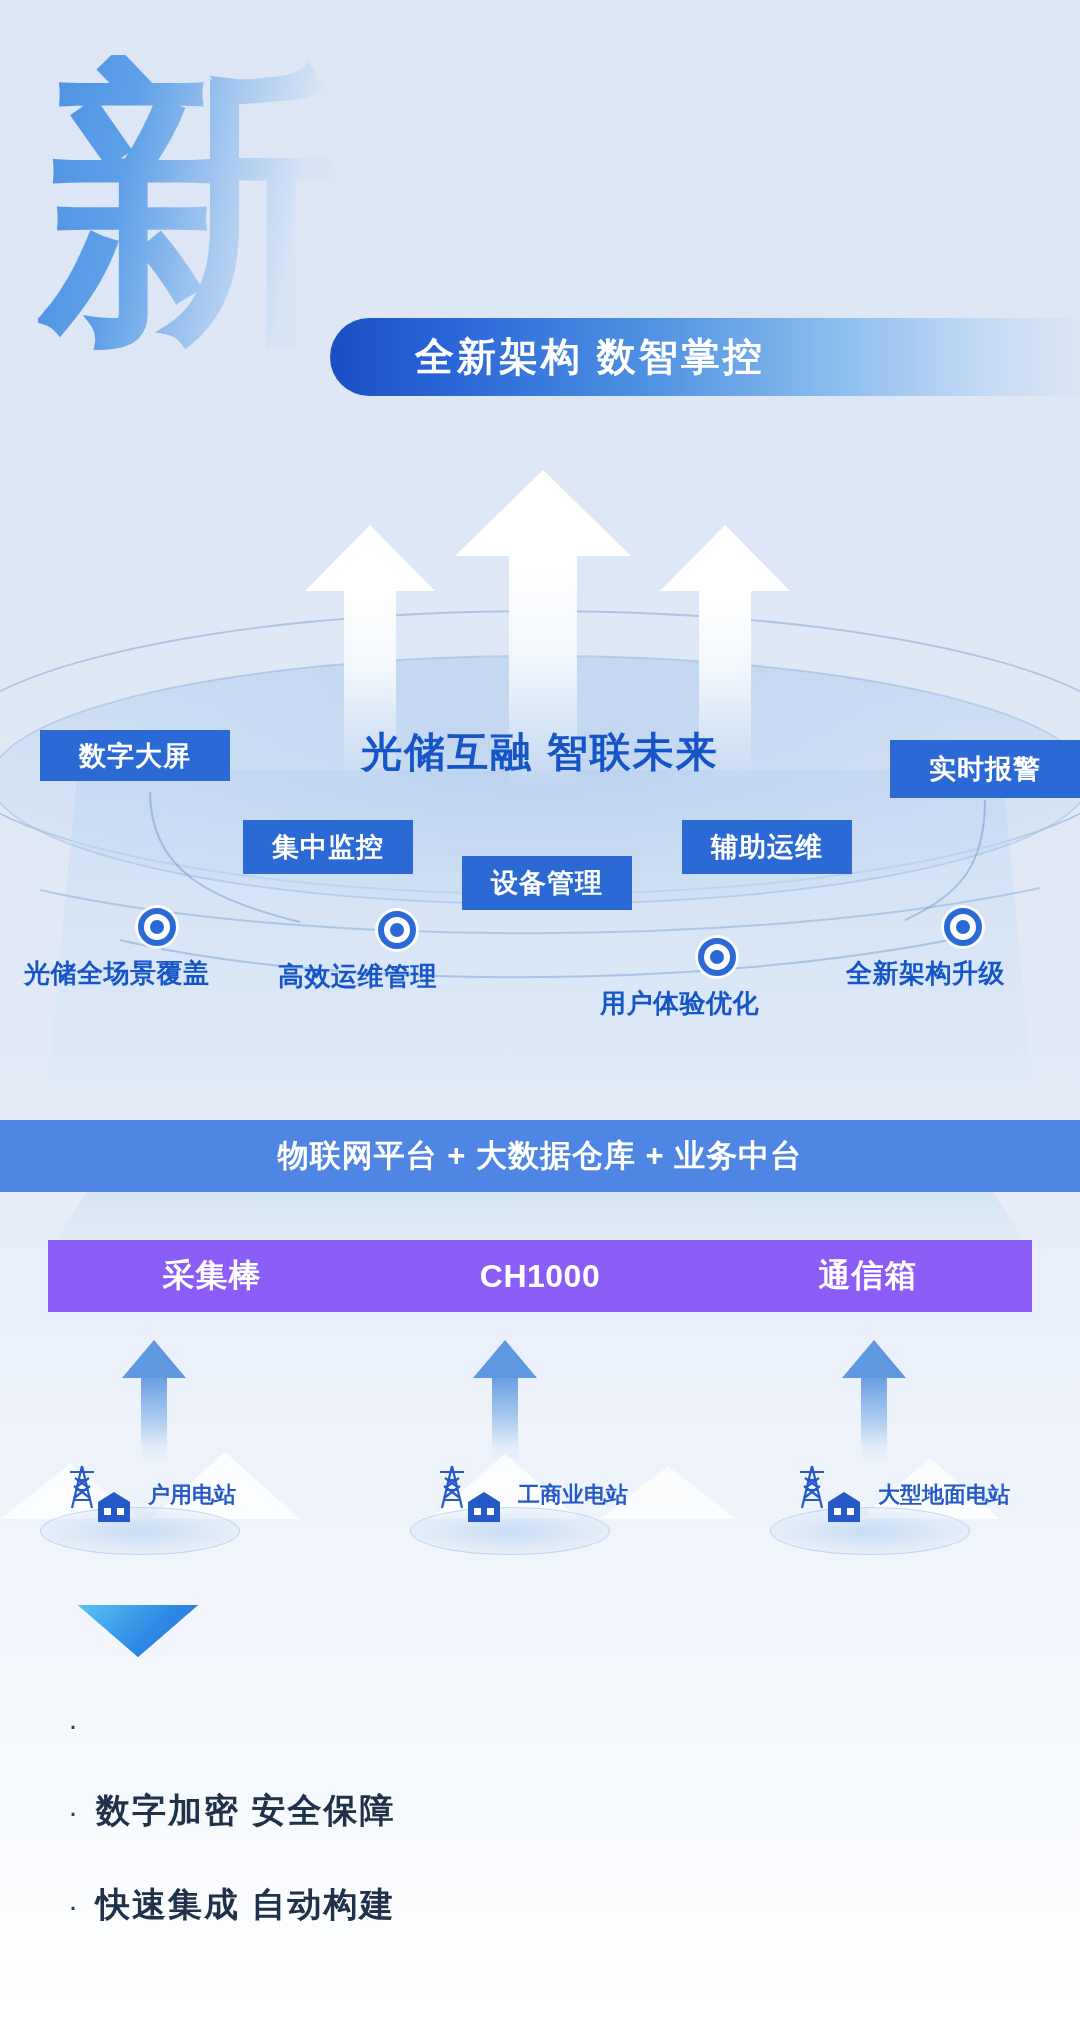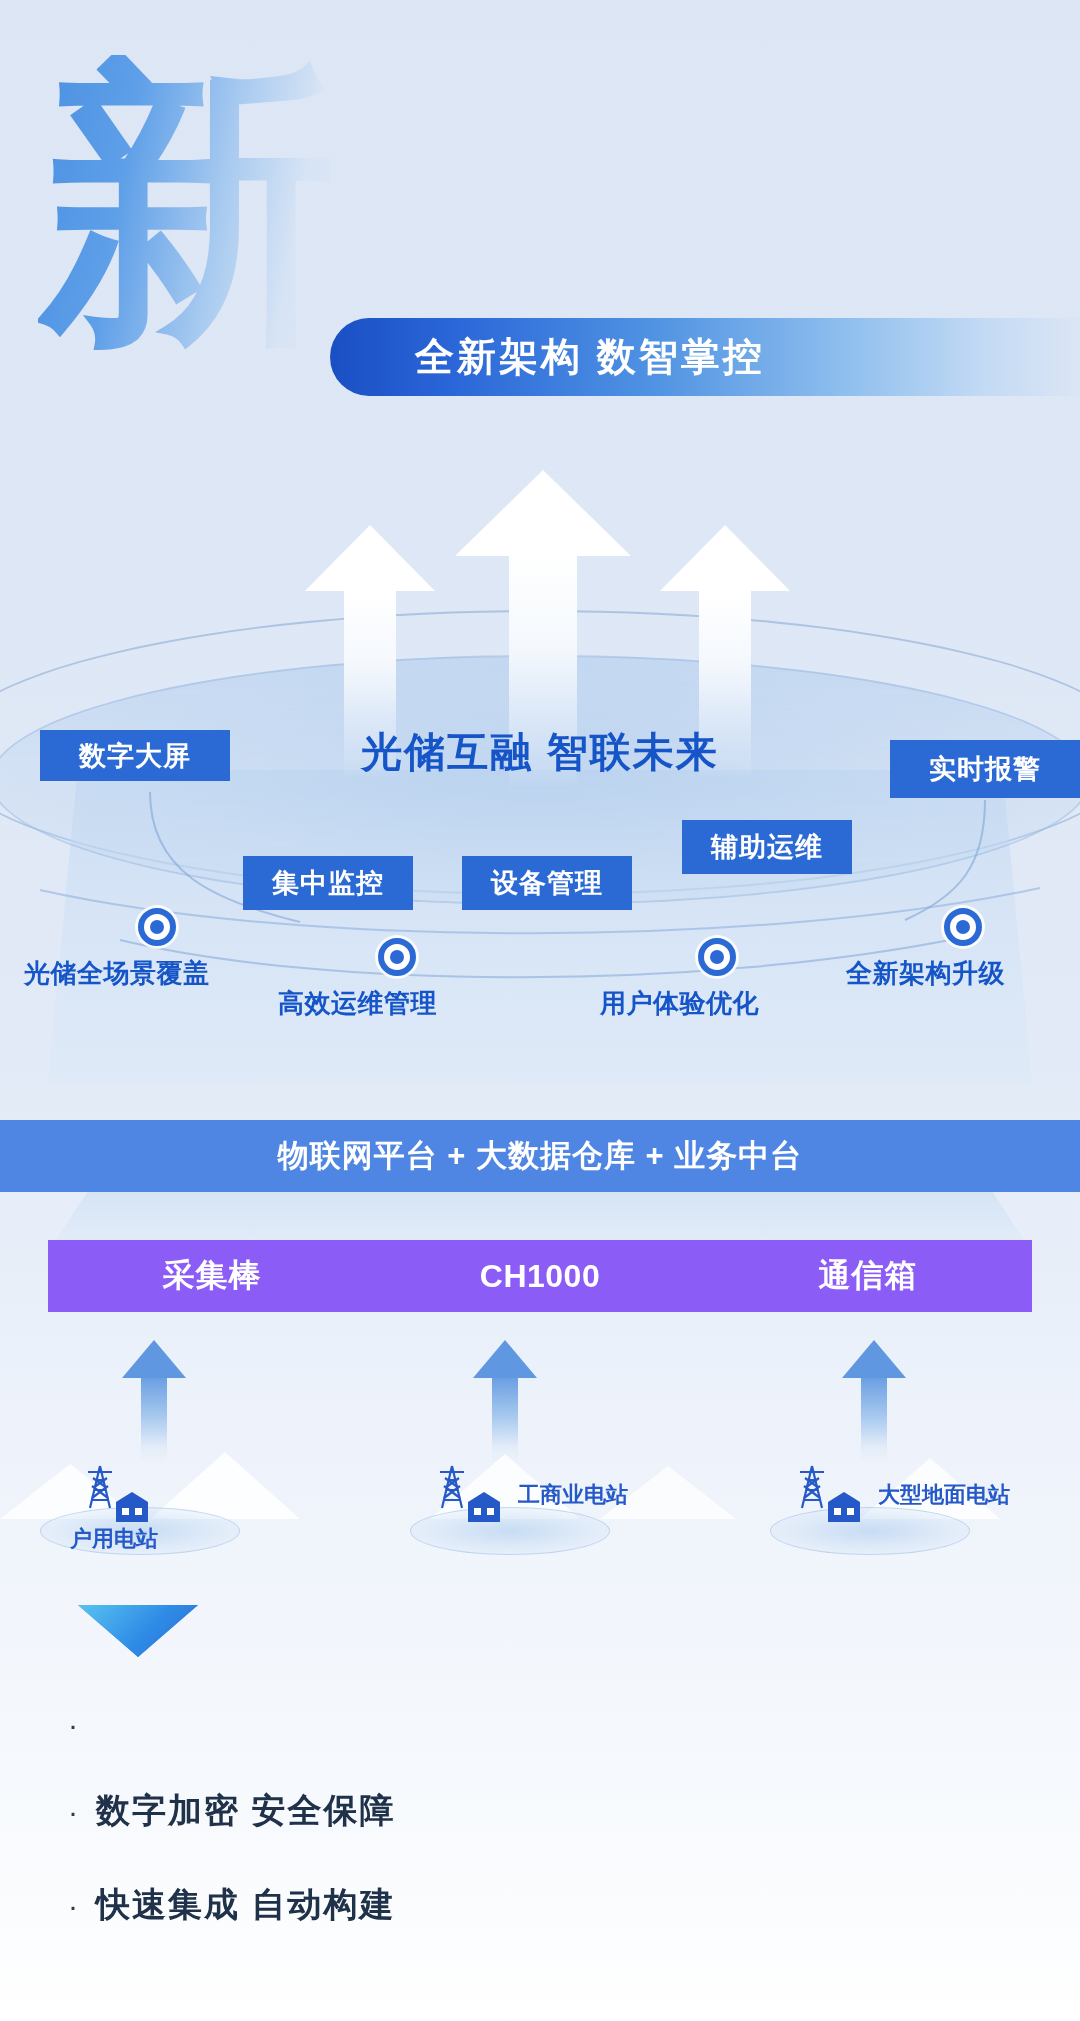--- a/index.html
+++ b/index.html
@@ -119,21 +119,21 @@
     background: #2b6ad4;
     color: #fff;
     font-size: 27px;
     font-weight: 700;
     letter-spacing: 1px;
     display: flex; align-items: center; justify-content: center;
     white-space: nowrap;
   }
   .badge.b-screen { left: 40px;  top: 260px; width: 190px; height: 51px; }
   .badge.b-alarm  { left: 890px; top: 270px; width: 190px; height: 58px; }
-  .badge.b-monitor{ left: 243px; top: 350px; width: 170px; height: 54px; margin-top: 36px; }
+  .badge.b-monitor{ left: 243px; top: 350px; width: 170px; height: 54px; }
   .badge.b-device { left: 462px; top: 386px; width: 170px; height: 54px; }
   .badge.b-ops    { left: 682px; top: 350px; width: 170px; height: 54px; }
 
   
   .curve { position: absolute; left: 0; top: 0; width: 1080px; height: 640px; pointer-events: none; }
 
   
   .feature { position: absolute; }
   .feature .dot {
     width: 38px; height: 38px; border-radius: 50%;
@@ -148,21 +148,21 @@
   }
   .feature .lbl {
     color: #1655c8;
     font-size: 26px;
     font-weight: 700;
     white-space: nowrap;
     letter-spacing: 0.5px;
   }
   .feature.f1 { left: 24px;  top: 438px; }
   .feature.f1 .dot { margin-left: 114px; }
-  .feature.f2 { left: 278px; top: 468px; font-family: Liberation Mono, monospace; }
+  .feature.f2 { left: 278px; top: 441px; font-family: Liberation Mono, monospace; }
   .feature.f2 .dot { margin-left: 100px; }
   .feature.f3 { left: 600px; top: 468px; }
   .feature.f3 .dot { margin-left: 98px; }
   .feature.f4 { left: 846px; top: 438px; }
   .feature.f4 .dot { margin-left: 98px; }
 
   
   #band {
     position: absolute;
     left: -18px; top: 1120px;
@@ -215,21 +215,21 @@
   .up-arrow.a2 { left: 473px; }
   .up-arrow.a3 { left: 842px; }
 
   
   .station { position: absolute; top: 270px; display: flex; align-items: flex-end; }
   .station .icon { width: 78px; height: 62px; position: relative; }
   .station .name {
     color: #2559c8; font-size: 22px; font-weight: 700;
     margin-left: 8px; margin-bottom: 14px; white-space: nowrap;
   }
-  .station.s1 { left: 62px; flex-direction: column; }
+  .station.s1 { left: 62px; }
   .station.s2 { left: 432px; }
   .station.s3 { left: 792px; align-items: flex-end; }
 
   .ground-ellipse {
     position: absolute;
     width: 200px; height: 48px;
     border-radius: 50%;
     background: radial-gradient(ellipse at 50% 50%, rgba(166,200,238,0.55) 0%, rgba(196,219,244,0.35) 55%, rgba(223,235,249,0) 100%);
     border: 1px solid rgba(140,180,225,0.45);
   }

